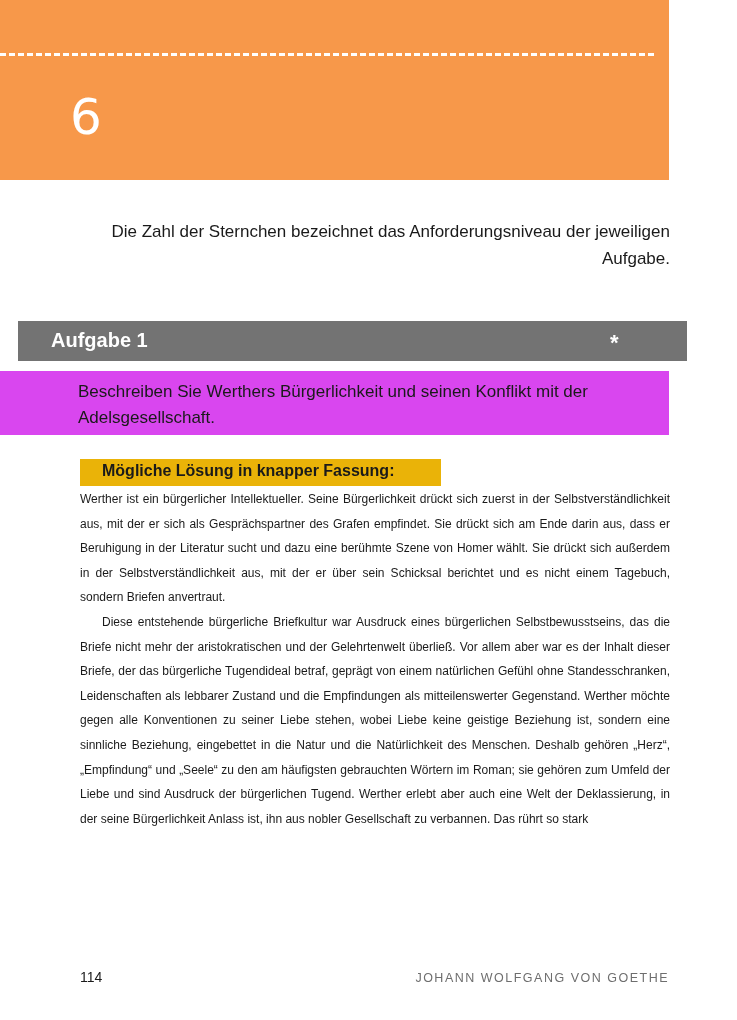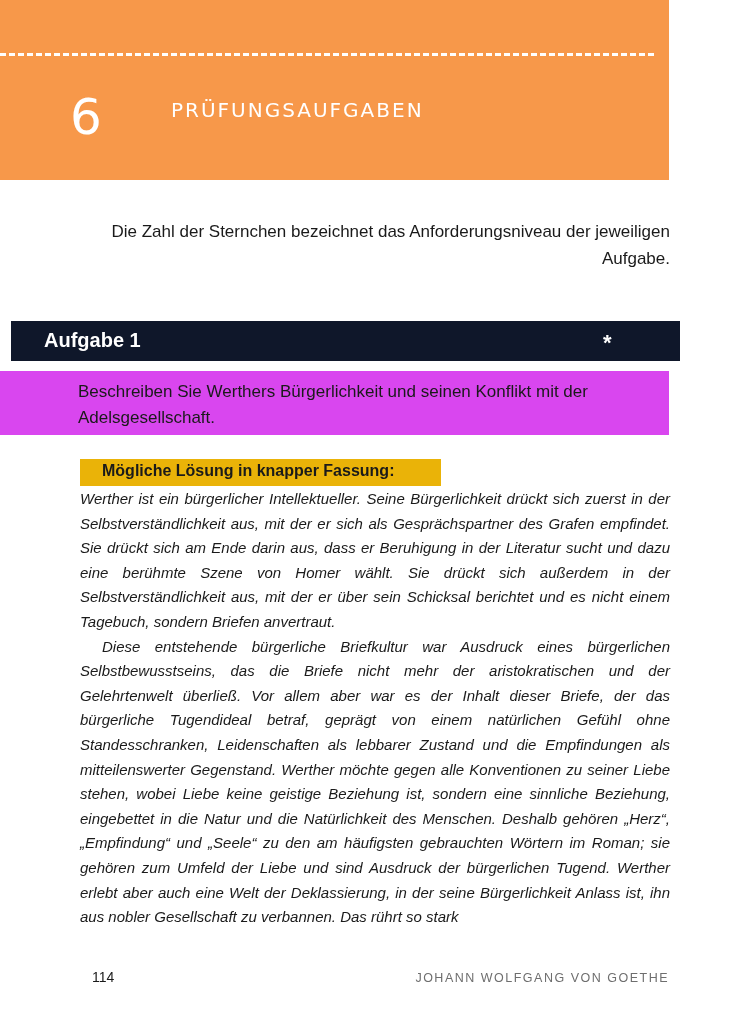--- a/index.html
+++ b/index.html
@@ -19,61 +19,60 @@
     font-family: "DejaVu Sans", sans-serif; font-weight: normal;
   }
   .chapter-title {
     position: absolute; left: 171px; top: 95px; color: #ffffff; font-size: 20px; letter-spacing: 2px;
     line-height: 30px; font-family: "DejaVu Sans", sans-serif;
   }
   .intro {
     position: absolute; left: 80px; top: 218px; width: 590px; font-size: 17px; line-height: 27px; text-align: right;
   }
   .task-bar {
-    position: absolute; left: 11px; top: 321px; width: 669px; height: 40px; background: #0f172a;
+    position: absolute; left: 18px; top: 321px; width: 669px; height: 40px; background: #737373;
   }
   .task-label {
     position: absolute; left: 33px; top: 8px; color: #ffffff; font-size: 20px; font-weight: bold;
   }
   .task-stars {
     position: absolute; left: 592px; top: 9px; color: #ffffff; font-size: 22px; font-weight: bold;
   }
   .task-box {
     position: absolute; left: 0; top: 371px; width: 669px; height: 64px; background: #d946ef;
   }
   .task-text {
     position: absolute; left: 78px; top: 8px; width: 580px; font-size: 17px; line-height: 26px;
   }
   .solution-label {
     position: absolute; left: 80px; top: 459px; width: 361px; height: 27px; background: #eab308;
   }
   .solution-label span {
     position: absolute; left: 22px; top: 3px; font-size: 16px; font-weight: bold; color: #1a1a1a;
   }
   .body-text {
-    position: absolute; left: 80px; top: 487px; width: 590px; font-size: 15px; line-height: 24.6px;
-    text-align: justify; hyphens: manual; font-style: italic;
+    position: absolute; left: 80px; top: 487px; width: 590px; font-size: 12px; line-height: 24.6px;
+    text-align: justify; hyphens: manual;
   }
   .body-text p { margin: 0; }
   .body-text p.indent { text-indent: 22px; }
   .page-number {
-    position: absolute; left: 80px; top: 969px; font-size: 14px; color: #1a1a1a; margin-left: 12px;
+    position: absolute; left: 80px; top: 969px; font-size: 14px; color: #1a1a1a;
   }
   .running-head {
     position: absolute; right: 68px; top: 971px; font-size: 12.5px; letter-spacing: 1.5px; color: #6e6e6e;
   }
 </style>
 </head>
 <body>
 
 <div class="chapter-banner">
   <div class="dash-line"></div>
   <div class="chapter-number">6</div>
   <div class="chapter-title">
-    <div>PRÜFUNGSAUFGABEN</div>
   </div>
 </div>
 
 <div class="intro">Die Zahl der Sternchen bezeichnet das Anforderungsniveau der jeweiligen Aufgabe.</div>
 
 <div class="task-bar">
   <span class="task-label">Aufgabe 1</span>
   <span class="task-stars">*</span>
 </div>
 

